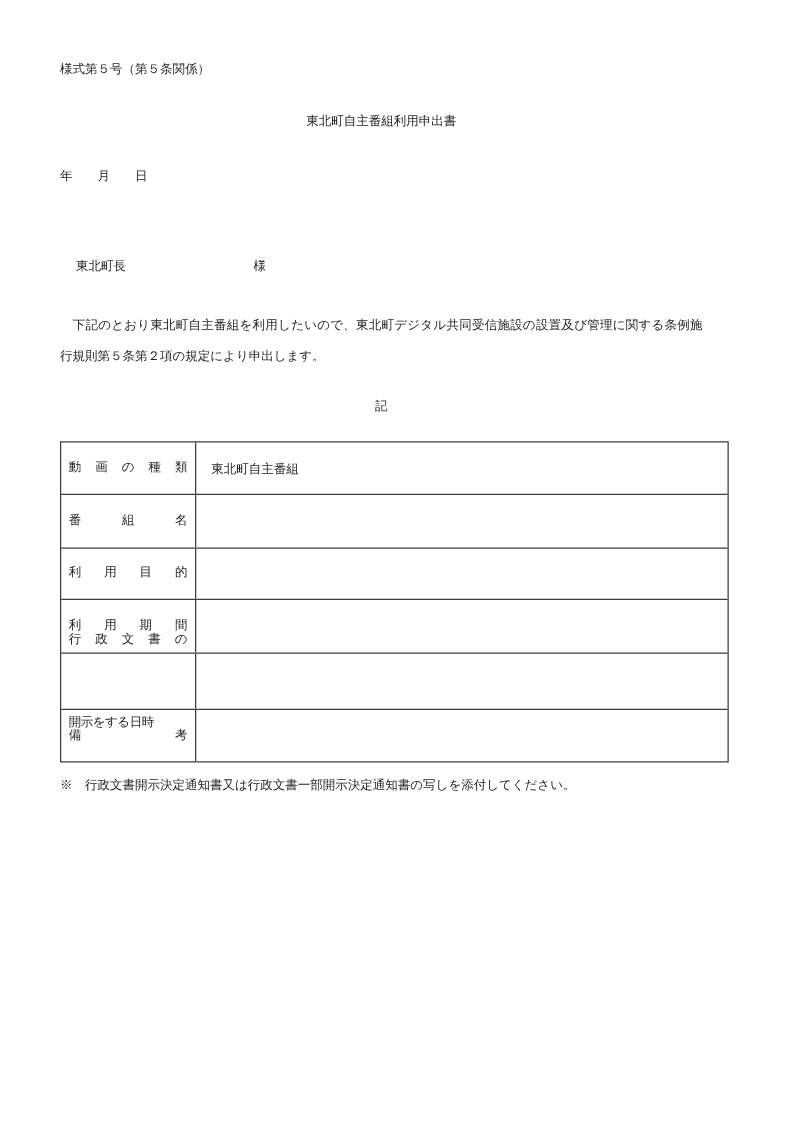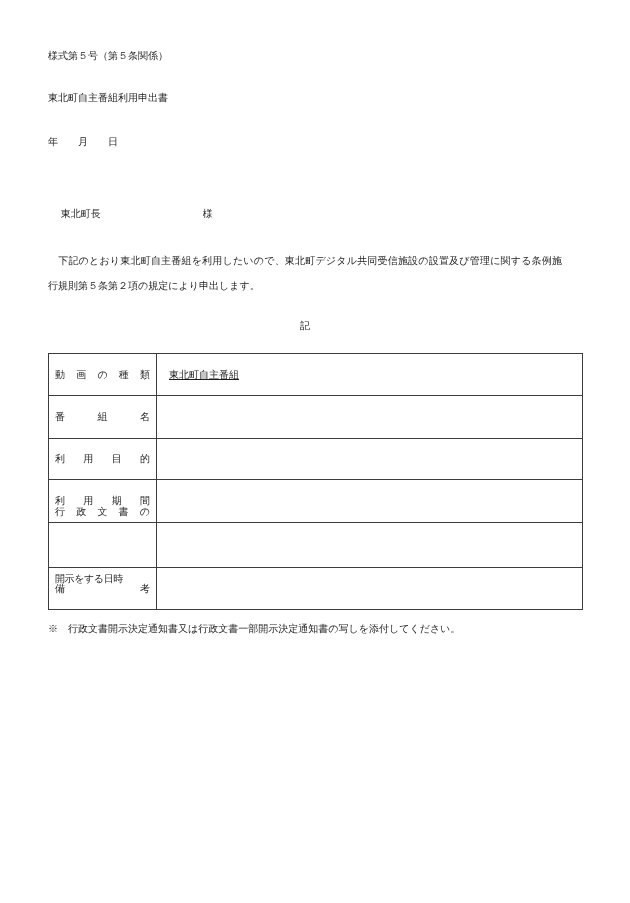--- a/index.html
+++ b/index.html
@@ -9,21 +9,21 @@
     width: 630px;
     height: 903px;
     background: #ffffff;
     color: #1f1f1f;
     font-family: "DejaVu Serif", "Liberation Serif", serif;
     font-size: 10px;
     padding: 46px 68px 0 48px;
     overflow: hidden;
   }
   .form-number { line-height: 20px; }
-  .doc-title { line-height: 20px; margin-top: 22px; }
+  .doc-title { text-align: center; line-height: 20px; margin-top: 22px; }
   .date-line { text-align: left; line-height: 20px; margin-top: 24px; white-space: pre; }
   .recipient-line { line-height: 20px; margin-top: 32px; white-space: pre; }
   .honorific { margin-left: 102px; }
   .applicant-block { margin-top: 24px; margin-left: 247px; line-height: 22px; }
   .applicant-block div { white-space: pre; }
   .body-paragraph {
     margin-top: 4px;
     line-height: 25px;
     text-align: justify;
     white-space: pre-wrap;
@@ -48,21 +48,20 @@
   }
   .char-justify { display: flex; justify-content: space-between; width: 100%; }
   .label-line2 { white-space: nowrap; letter-spacing: -0.4px; line-height: 20px; margin-top: 47px; }
   .tlabel .char-justify { line-height: 20px; }
   .tvalue {
     flex: 1;
     display: flex;
     align-items: center;
     padding-left: 12px;
     white-space: pre;
-    text-decoration: underline;
   }
   .h41 { height: 41px; }
   .h42 { height: 42px; }
   .h43 { height: 43px; }
   .h45 { height: 45px; }
 
   .footnote {
     margin-top: 6px;
     line-height: 25px;
     padding-left: 17px;

